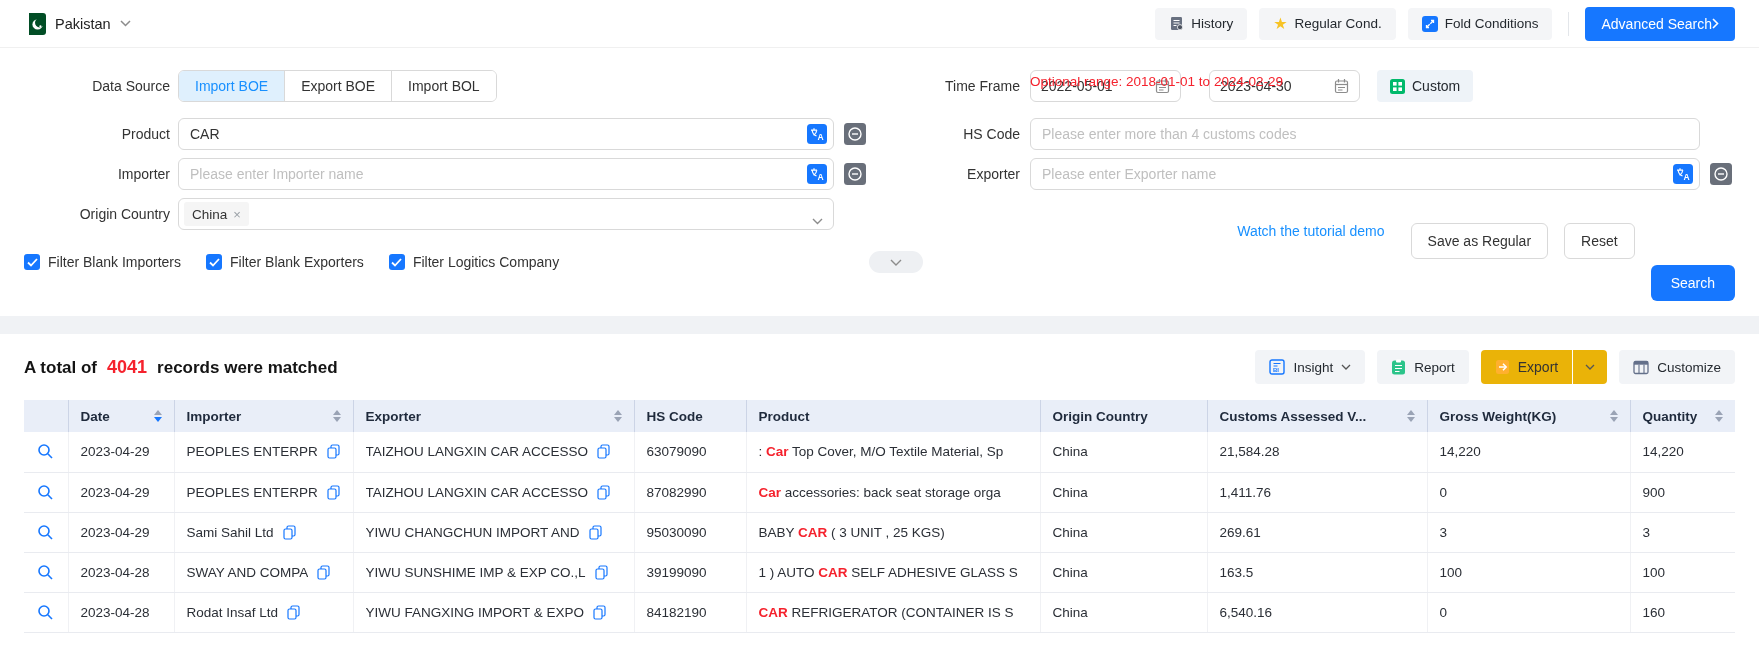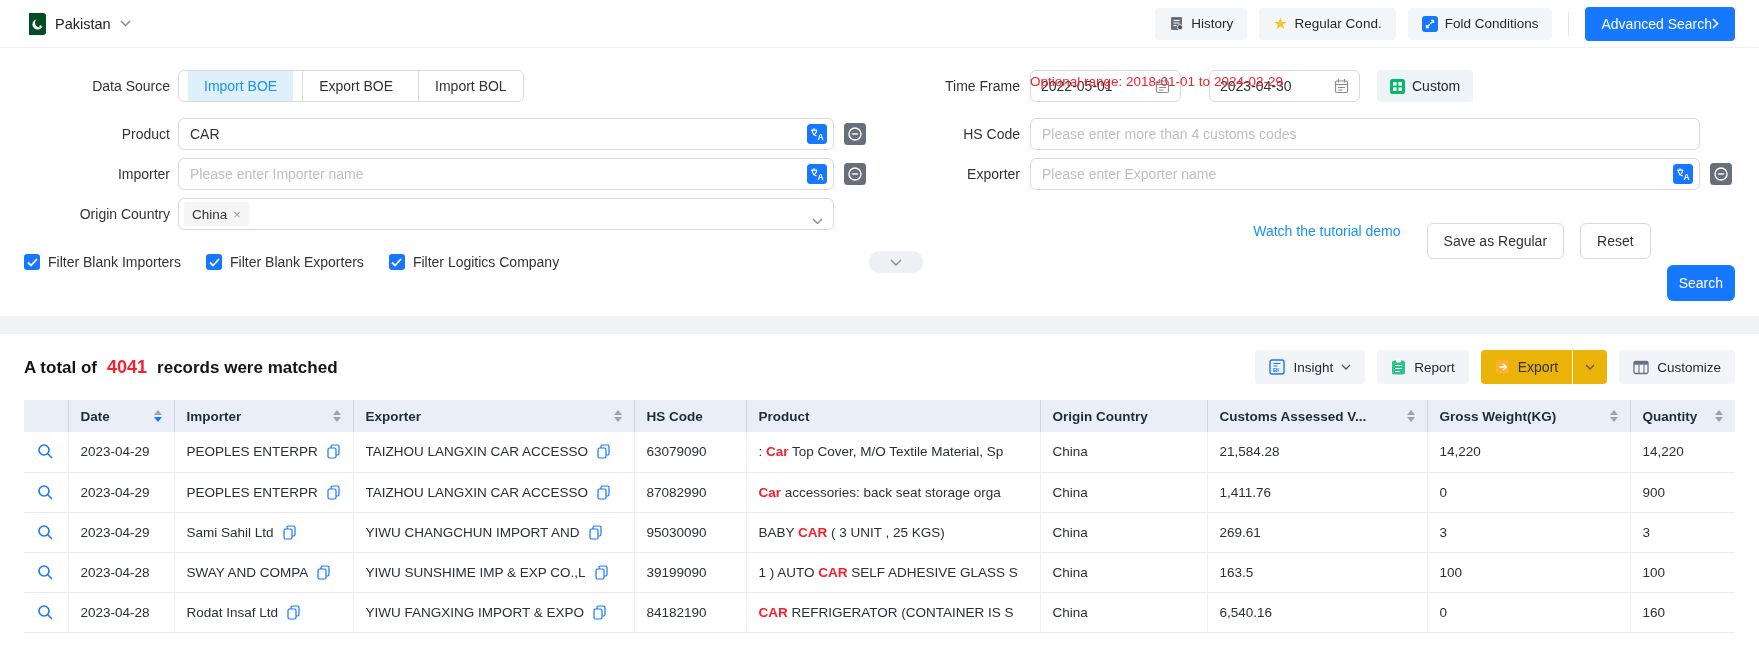--- a/index.html
+++ b/index.html
@@ -26,21 +26,21 @@
   .row-b { margin-top:16px; }
   .row-c { margin-top:8px; }
   .row-d { margin-top:8px; }
   .half-l { display:flex; align-items:center; width:900px; }
   .half-r { display:flex; align-items:center; flex:1; }
   .lbl { width:146px; text-align:right; margin-right:8px; color:#333; white-space:nowrap; }
   .lbl-r { width:96px; text-align:right; margin-right:10px; color:#333; white-space:nowrap; }
 
   .tabs { display:inline-flex; border:1px solid #d9d9d9; border-radius:6px; overflow:hidden; height:32px; }
   .tab { display:flex; align-items:center; padding:0 16px; background:#fff; color:#333;
-    border-left:1px solid #d9d9d9; cursor:pointer; font-size:14px;margin-left:9px; }
+    border-left:1px solid #d9d9d9; cursor:pointer; font-size:14px; }
   .tab:first-child { border-left:none; }
   .tab.active { background:#dff0fd; color:#1890ff; }
 
   .inp-wrap { position:relative; display:flex; align-items:center; }
   .inp { height:32px; border:1px solid #d9d9d9; border-radius:6px; padding:0 36px 0 11px;
     font-size:14px; color:#333; outline:none; width:656px; font-family:"Liberation Sans",sans-serif; }
   .inp::placeholder { color:#bfbfbf; }
   .inp.no-icon { padding-right:11px; }
   .inp-r { width:670px; }
   .trans-ic { position:absolute; right:7px; top:6px; cursor:pointer; }
@@ -63,21 +63,21 @@
   .filters-row { position:relative; display:flex; align-items:center; margin-top:14px; height:36px; }
   .filter-item { display:flex; align-items:flex-end; gap:8px; margin-right:25px; cursor:pointer; }
   .cb { width:16px; height:16px; background:#1677ff; border-radius:3px; display:flex;
     align-items:center; justify-content:center; }
   .collapse-pill { position:absolute; left:845px; top:7px; width:54px; height:22px;
     background:#eef0f3; border-radius:11px; display:flex; align-items:center; justify-content:center; cursor:pointer; }
   .actions-right { margin-left:auto; display:flex; align-items:flex-start; }
   .link { color:#1890ff; margin-right:26px; cursor:pointer; }
   .btn-ghost { height:36px; display:flex; align-items:center; padding:0 16px; background:#fff;
     border:1px solid #d9d9d9; border-radius:6px; color:#333; cursor:pointer; margin-right:16px; }
-  .btn-search { height:36px; display:flex; align-items:center; padding:0 12px; background:#1677ff;
+  .btn-search { height:36px; display:flex; align-items:center; padding:0 20px; background:#1677ff;
     border-radius:6px; color:#fff; cursor:pointer;margin-top:42px; }
   .form-pad-bottom { height:36px; }
 
   .gray-band { height:18px; background:#f0f2f5; }
 
   
   .results-header { display:flex; align-items:center; justify-content:space-between; padding:16px 24px 12px; }
   .summary { font-size:17px; font-weight:bold; color:#141414; display:flex; align-items:baseline; }
   .summary .count { color:#f5222d; font-size:18px; margin:0 10px; }
   .res-toolbar { display:flex; align-items:center; gap:12px; }

